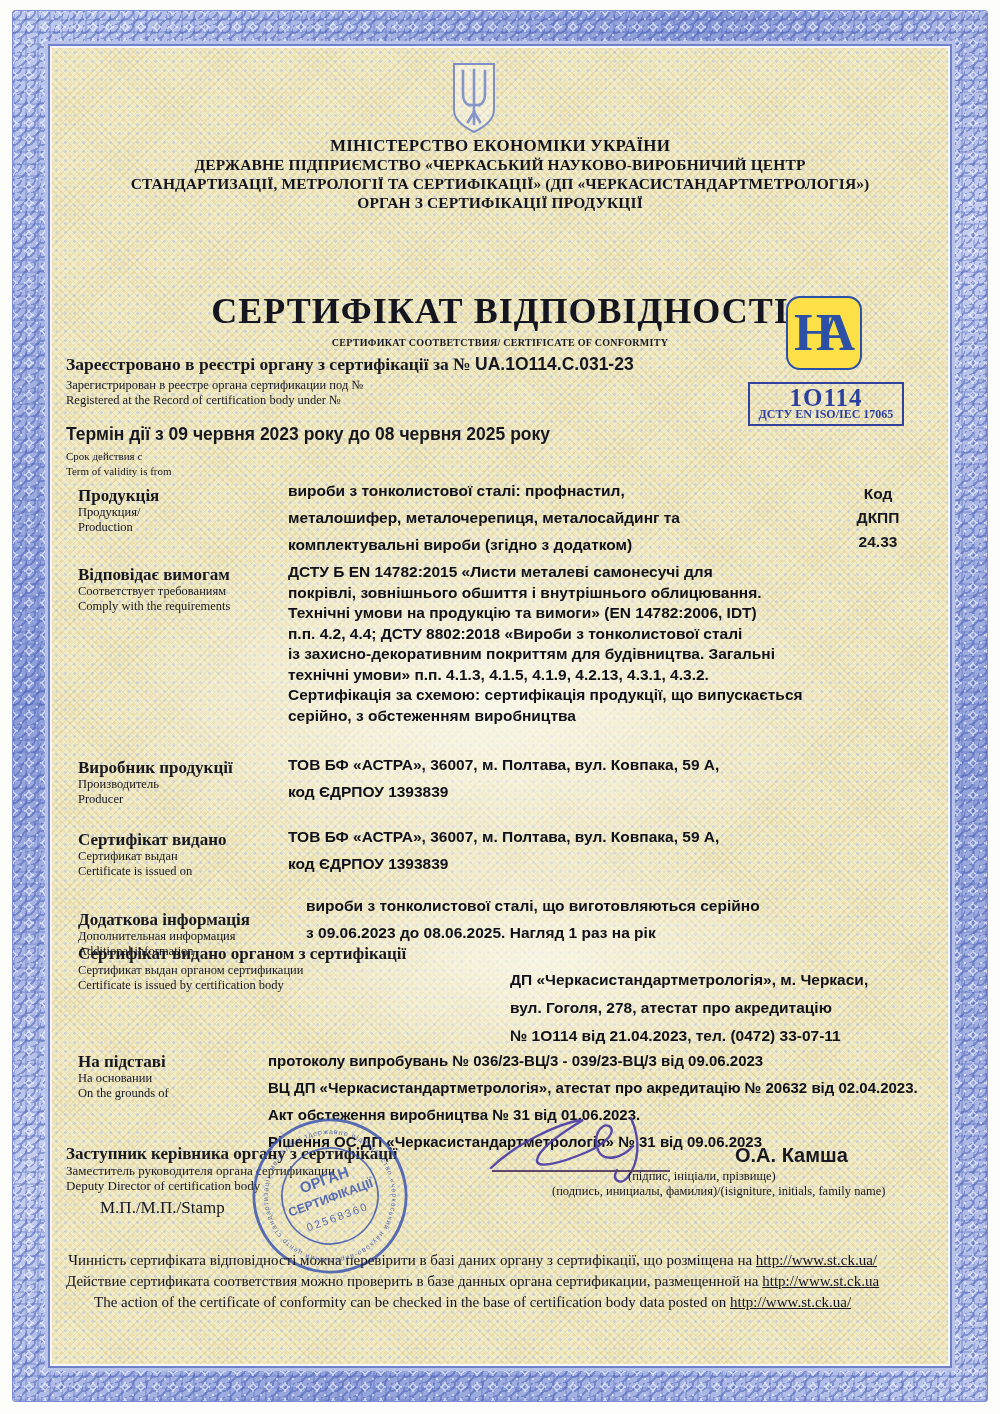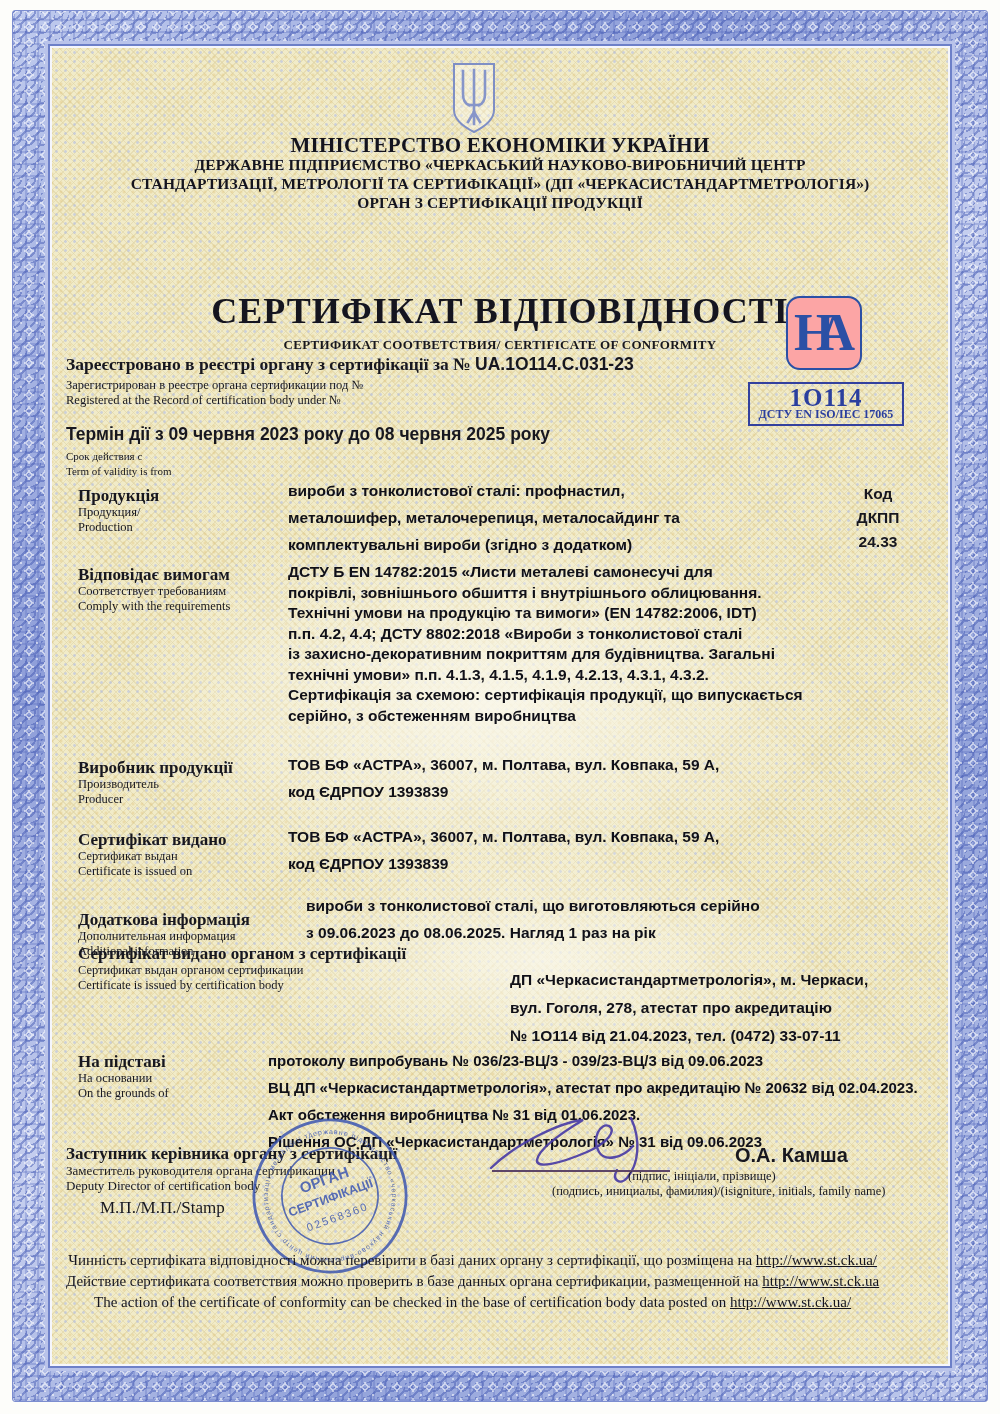--- a/index.html
+++ b/index.html
@@ -38,28 +38,28 @@
        background:radial-gradient(closest-side, rgba(250,248,237,.9), rgba(250,248,237,0));}
   .wm2{left:250px;top:840px;width:580px;height:240px;
        background:radial-gradient(closest-side, rgba(250,248,237,.8), rgba(250,248,237,0));}
 
   .abs{position:absolute;}
   .center{text-align:center;}
   .pre{white-space:pre-line;}
   .nowrap{white-space:nowrap;}
 
   .hdr{left:70px;right:70px;top:136px;line-height:19px;font-weight:bold;color:#14141e;}
-  .hdr .l0{font-size:21px;letter-spacing:.2px;}
+  .hdr .l0{font-size:17px;letter-spacing:.2px;}
   .hdr .l{font-size:15.5px;letter-spacing:.1px;}
 
   .title-wrap{left:60px;right:60px;top:290px;}
   .title-main{font-size:36px;font-weight:bold;letter-spacing:1px;color:#15151f;}
-  .title-sub{font-size:13px;font-weight:bold;margin-top:5px;letter-spacing:.3px;}
-
-  .logo{left:786px;top:296px;width:72px;height:70px;background:#fca5a5;
+  .title-sub{font-size:10px;font-weight:bold;margin-top:5px;letter-spacing:.3px;}
+
+  .logo{left:786px;top:296px;width:72px;height:70px;background:#fde047;
         border:2px solid #2b50a5;border-radius:14px;display:flex;align-items:center;justify-content:center;}
   .logo .mono{font-family:"Liberation Serif",serif;font-weight:bold;font-size:52px;color:#2b50a5;
         letter-spacing:-17px;transform:translateX(-8px);line-height:1;}
   .accbox{left:748px;top:382px;width:152px;height:40px;border:2px solid #33419e;
         display:flex;flex-direction:column;align-items:center;justify-content:center;color:#2b3f9e;}
   .accbox .n{font-size:25px;font-weight:bold;letter-spacing:1px;line-height:19px;}
   .accbox .s{font-size:12px;font-weight:bold;line-height:14px;}
 
   .reg{left:66px;top:354px;}
   .reg .l1{font-size:17.5px;font-weight:bold;}

